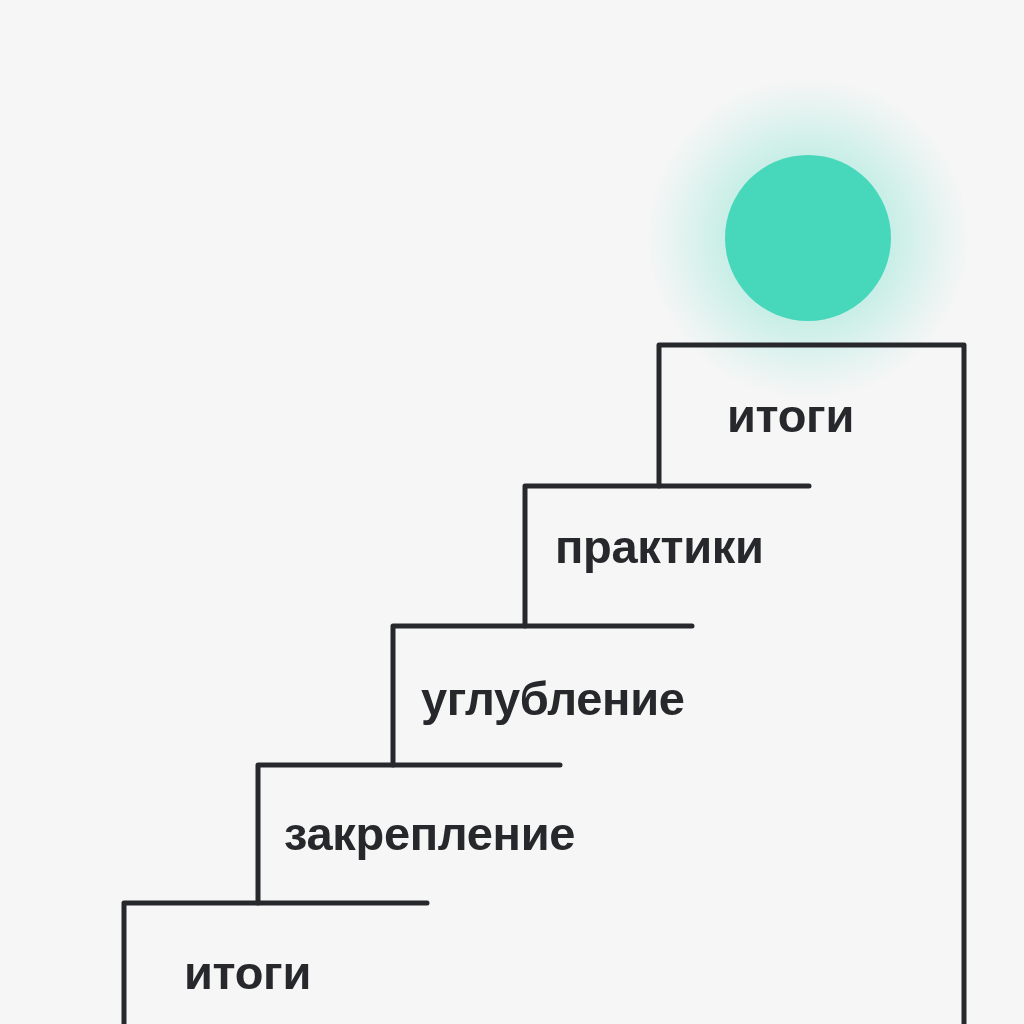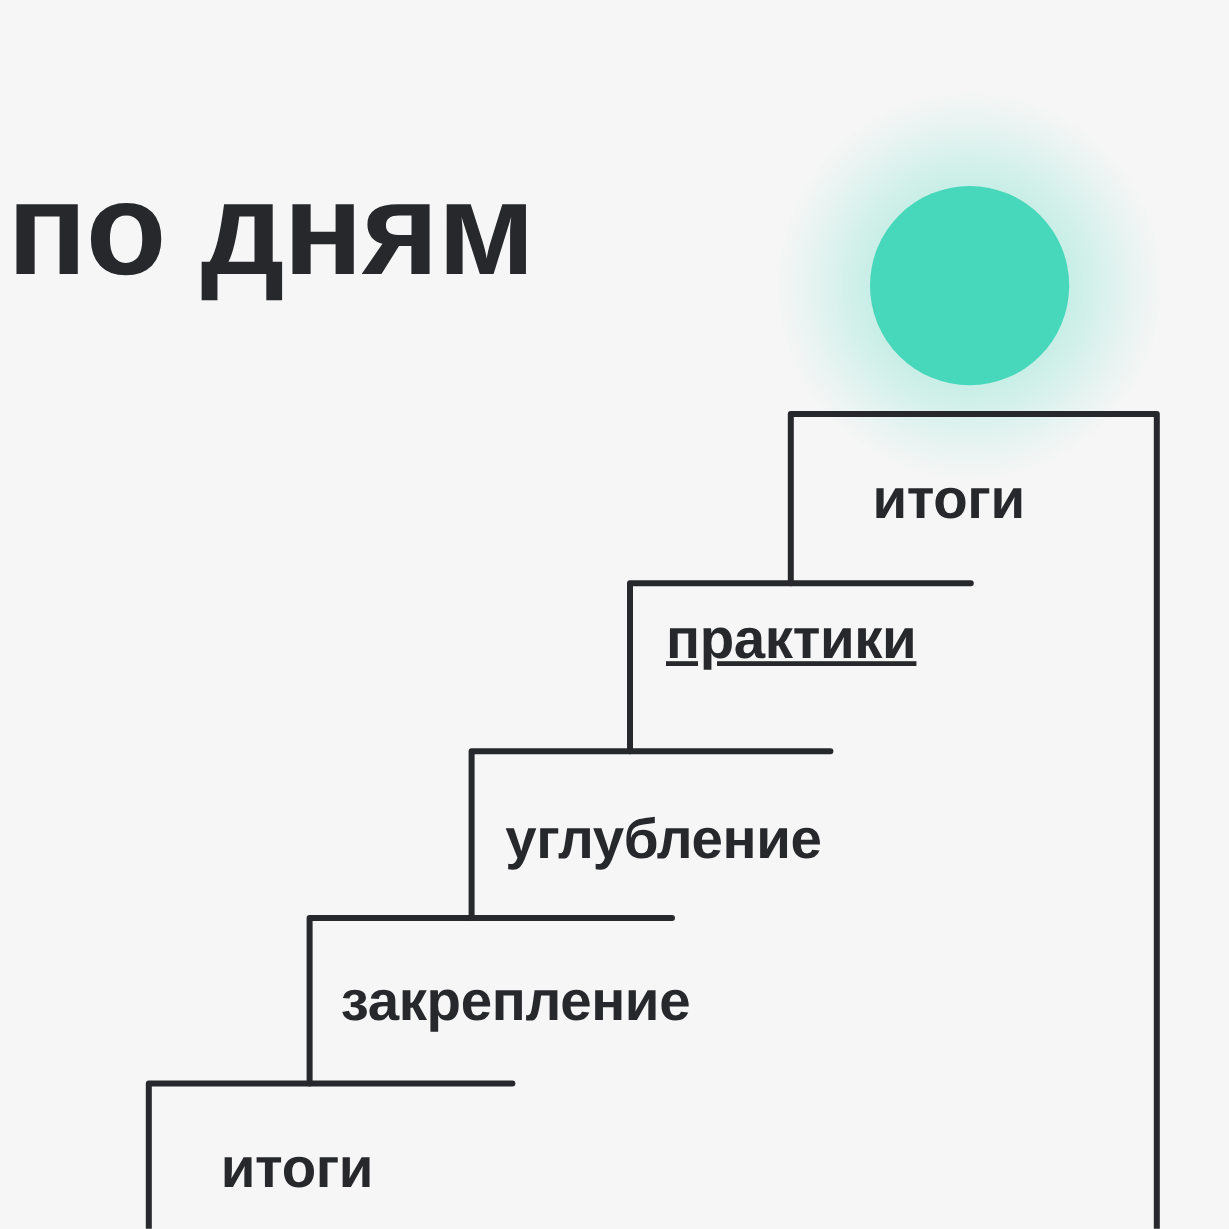--- a/index.html
+++ b/index.html
@@ -43,21 +43,20 @@
     font-weight: 700;
     line-height: 1;
     white-space: nowrap;
     letter-spacing: -0.3px;
   }
 </style>
 </head>
 <body>
 
 <h1 class="title">
-  <span>по дням</span>
 </h1>
 
 <div class="glow"></div>
 <div class="sun"></div>
 
 <svg class="stairs" width="1024" height="1024" viewBox="0 0 1024 1024">
   <g fill="none" stroke="#27282b" stroke-width="5" stroke-linecap="round" stroke-linejoin="round">
 
     <path d="M124 1030 L124 903 L427 903"></path>
 
@@ -67,14 +66,14 @@
 
     <path d="M525 626 L525 486 L809 486"></path>
 
     <path d="M659 486 L659 345 L964 345 L964 1030"></path>
   </g>
 </svg>
 
 <p class="step-label" style="left:184px; top:949px;">итоги</p>
 <p class="step-label" style="left:284px; top:810px;">закрепление</p>
 <p class="step-label" style="left:421px; top:675px;">углубление</p>
-<p class="step-label" style="left:555px; top:508px;text-decoration:underline;">практики</p>
+<p class="step-label" style="left:555px; top:523px;">практики</p>
 <p class="step-label" style="left:727px; top:392px;">итоги</p>
 
 </body></html>

